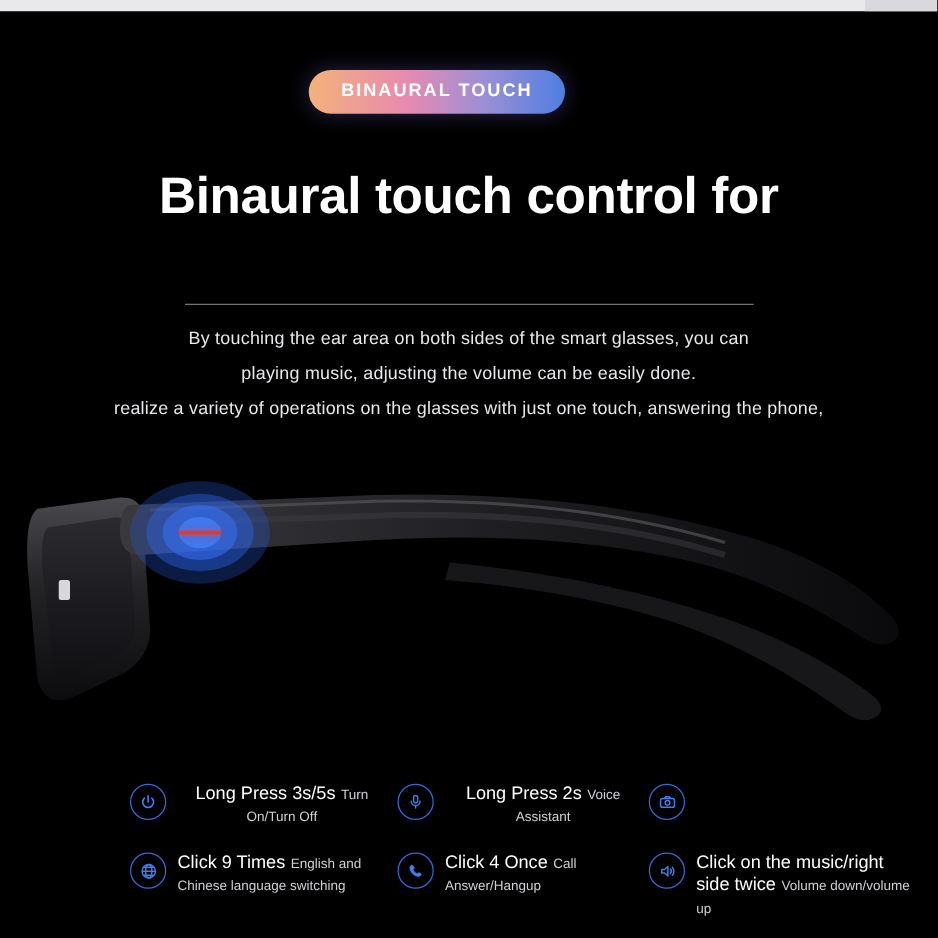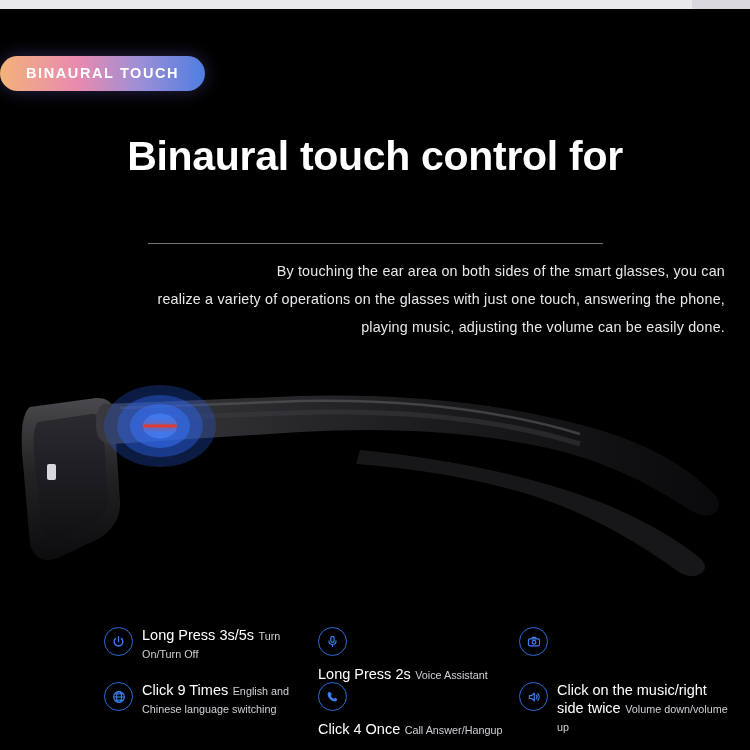--- a/index.html
+++ b/index.html
@@ -37,21 +37,21 @@
     height: 9px;
     background: #d9d9dd;
   }
 
   
   .badge-wrap {
     position: absolute;
     top: 56px;
     left: 0;
     width: 699px;
-    text-align: left;
+    text-align: center;
   }
   .badge {
     display: inline-block;
     padding: 9px 26px 10px;
     border-radius: 22px;
     font-size: 14.5px;
     font-weight: bold;
     letter-spacing: 1.6px;
     color: #ffffff;
     background: linear-gradient(90deg, #f3b27a 0%, #e88ab0 38%, #9d8fd6 68%, #4f7ee0 100%);
@@ -83,21 +83,21 @@
     height: 1px;
     background: rgba(255,255,255,0.45);
   }
 
   
   .paragraph {
     position: absolute;
     top: 258px;
     left: 25px;
     width: 700px;
-    text-align: right;
+    text-align: center;
     font-size: 14.3px;
     line-height: 1.95;
     color: #e8e8ec;
     letter-spacing: 0.2px;
   }
 
   
   .product-area {
     position: absolute;
     top: 352px;
@@ -174,24 +174,24 @@
   }
   .feature .txt .t2 {
     font-size: 10.8px;
     color: #cfcfd6;
     line-height: 1.25;
     margin-top: 3px;
   }
   .col1 { left: 104px; }
   .col2 { left: 318px; }
   .col3 { left: 519px; }
-  .row1 { top: 6px; }
+  .row1 { top: 6px; text-align: center; }
   .row2 { top: 61px; }
   .w-a { width: 205px; }
-  .w-b { width: 195px; flex-direction: column; }
+  .w-b { width: 195px; }
   .w-c { width: 215px; }
 </style>
 </head>
 <body>
 
 <div class="page">
 
   <div class="top-strip"></div>
   <div class="top-strip-right"></div>
 
@@ -200,22 +200,22 @@
   </div>
 
   <div class="headline">
     <span class="l1">Binaural touch control for</span>
   </div>
 
   <div class="divider"></div>
 
   <div class="paragraph">
     <div>By touching the ear area on both sides of the smart glasses, you can</div>
+    <div>playing music, adjusting the volume can be easily done.</div>
     <div>realize a variety of operations on the glasses with just one touch, answering the phone,</div>
-    <div>playing music, adjusting the volume can be easily done.</div>
   </div>
 
   <div class="product-area">
     <svg class="glasses" viewBox="0 0 750 250">
       <defs>
         <linearGradient id="frameG" x1="0" y1="0" x2="0" y2="1">
           <stop offset="0%" stop-color="#4a4a4e"></stop>
           <stop offset="45%" stop-color="#232326"></stop>
           <stop offset="100%" stop-color="#0c0c0e"></stop>
         </linearGradient>

